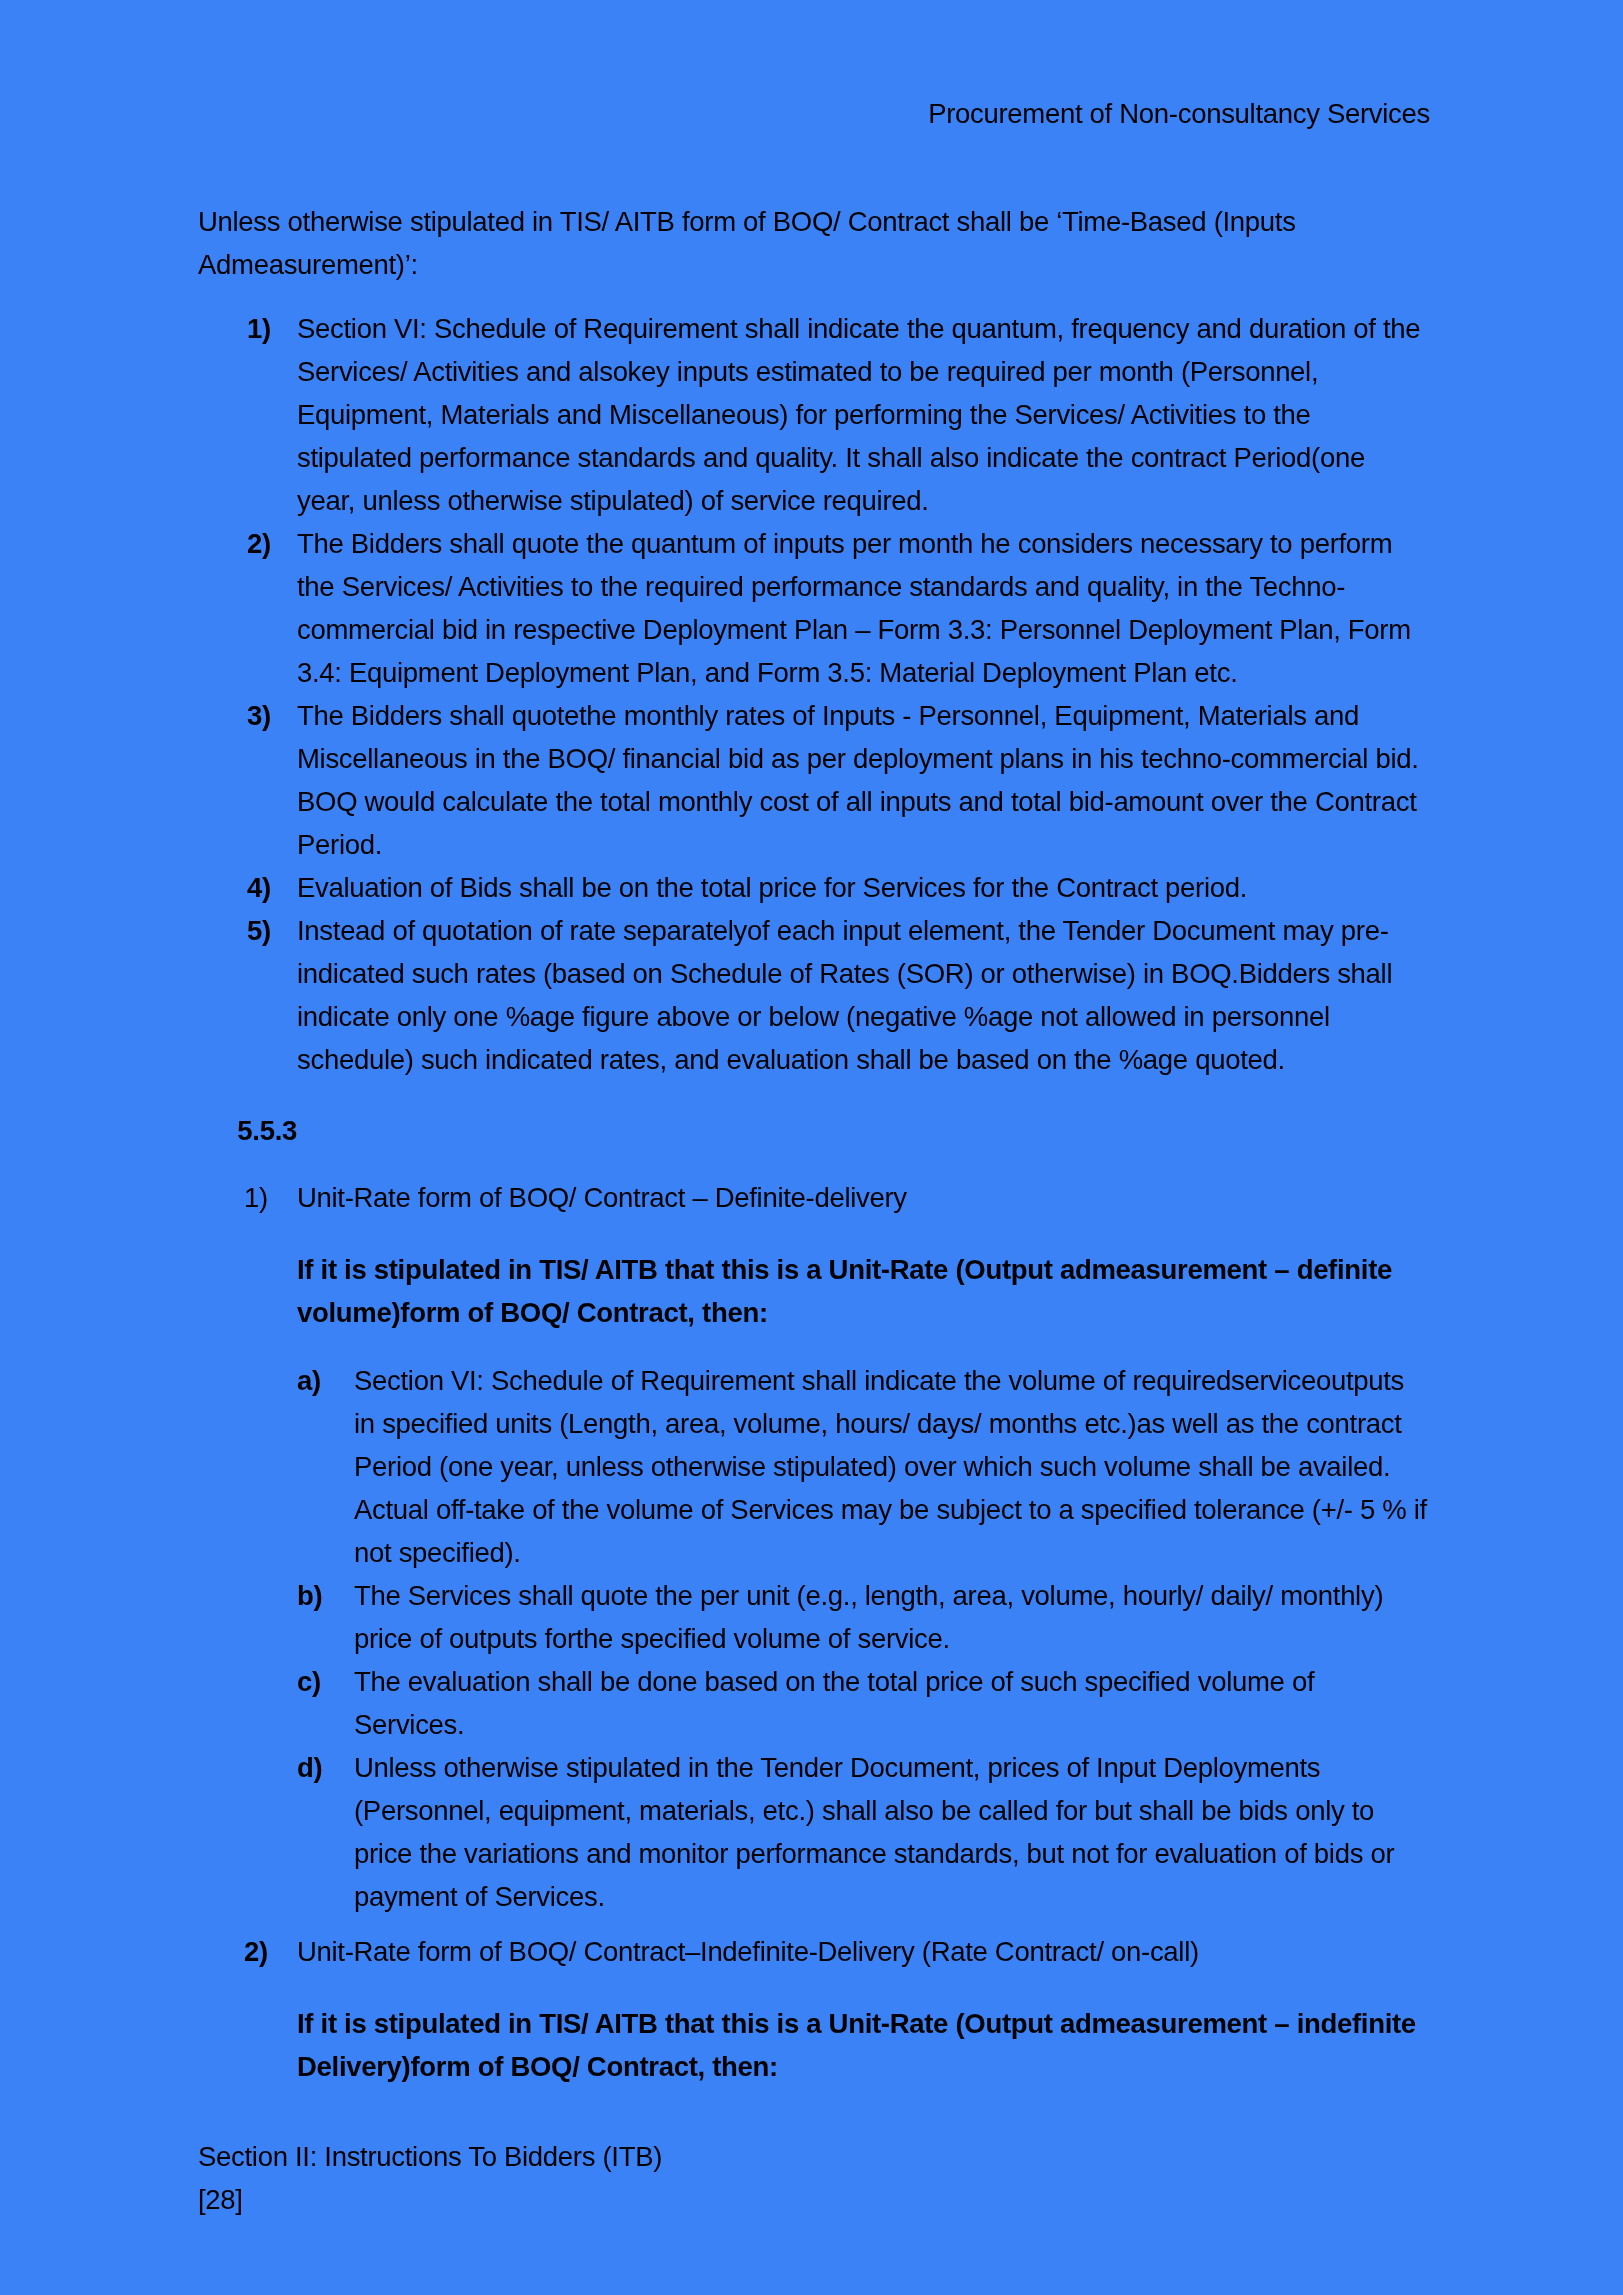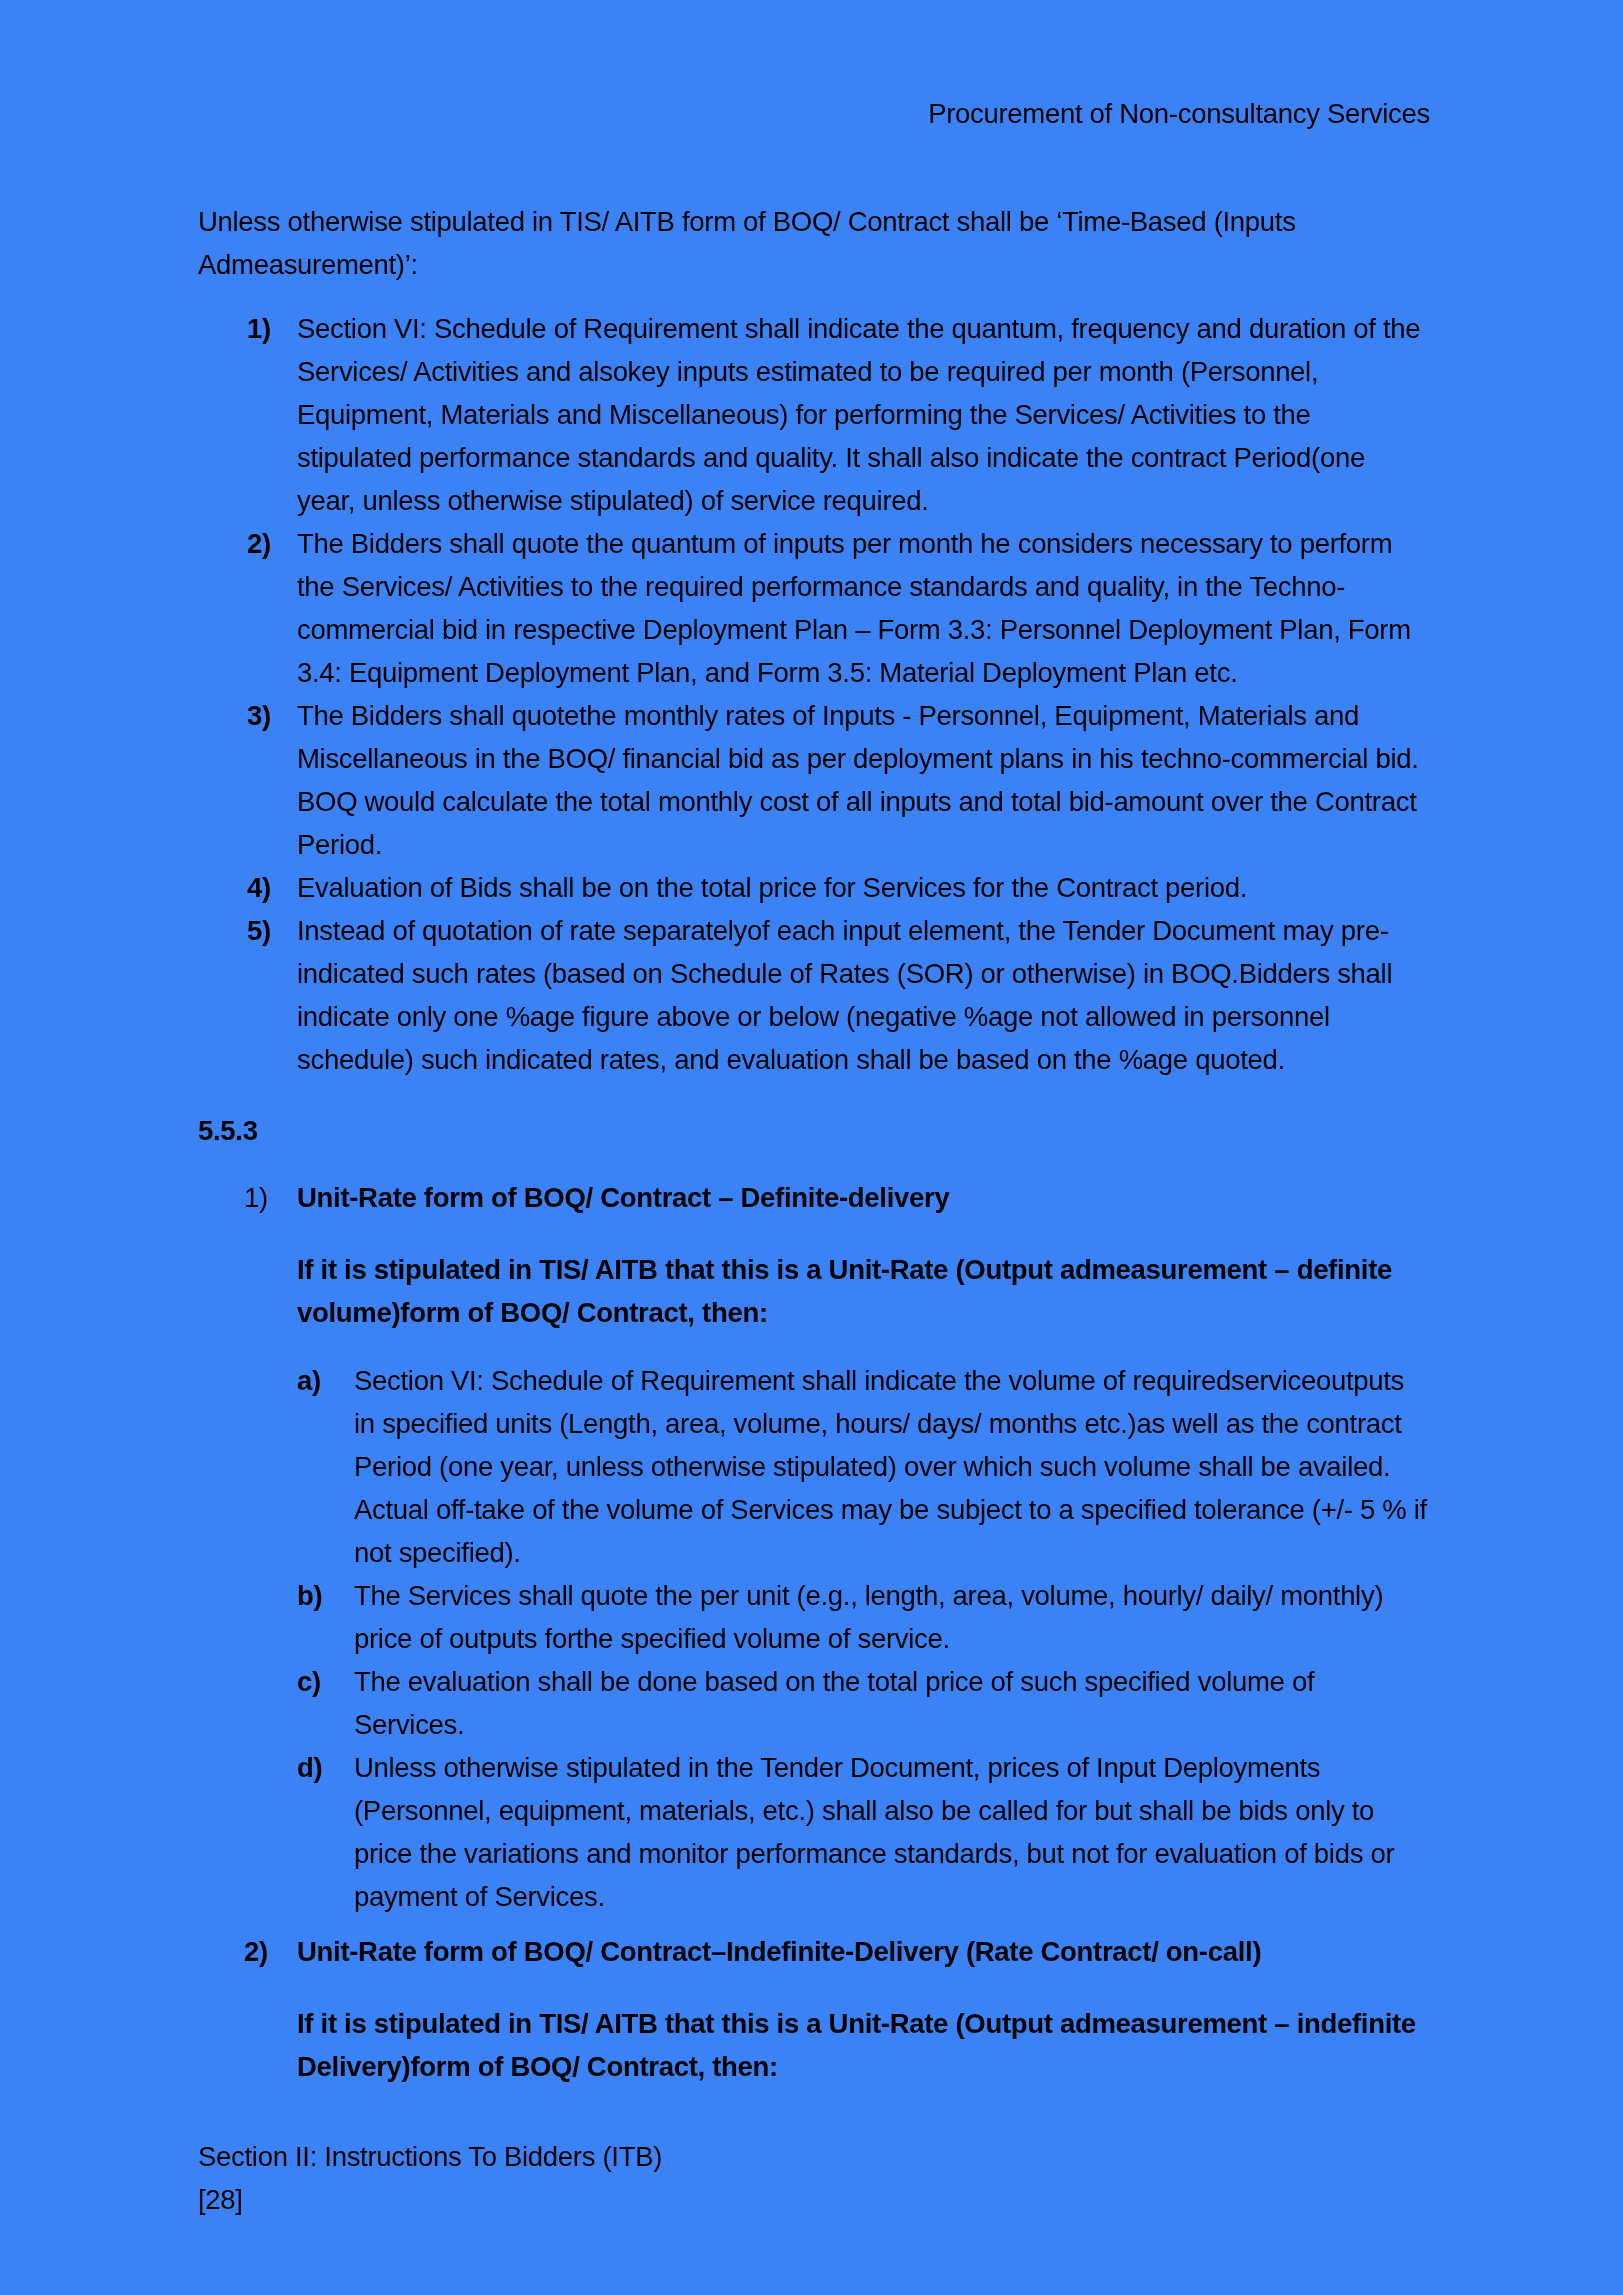--- a/index.html
+++ b/index.html
@@ -47,36 +47,37 @@
   .li-row .text {
     flex: 1;
   }
   .section-heading {
     margin-top: 27.5px;
     display: flex;
     font-weight: bold;
   }
   .section-heading .number {
     flex: 0 0 99px;
+    text-align: right;
   }
   .subheading {
     margin-top: 24px;
     margin-left: 46px;
     display: flex;
   }
   .subheading .marker {
     flex: 0 0 53px;
     font-weight: normal;
   }
   .subheading .marker.bold {
     font-weight: bold;
   }
   .subheading .title {
     flex: 1;
-    font-weight: bold;
+    font-weight: normal;
   }
   .sub-intro {
     margin-top: 29px;
     margin-left: 99px;
     font-weight: bold;
   }
   .alpha-list {
     margin-top: 25px;
     margin-left: 99px;
   }

